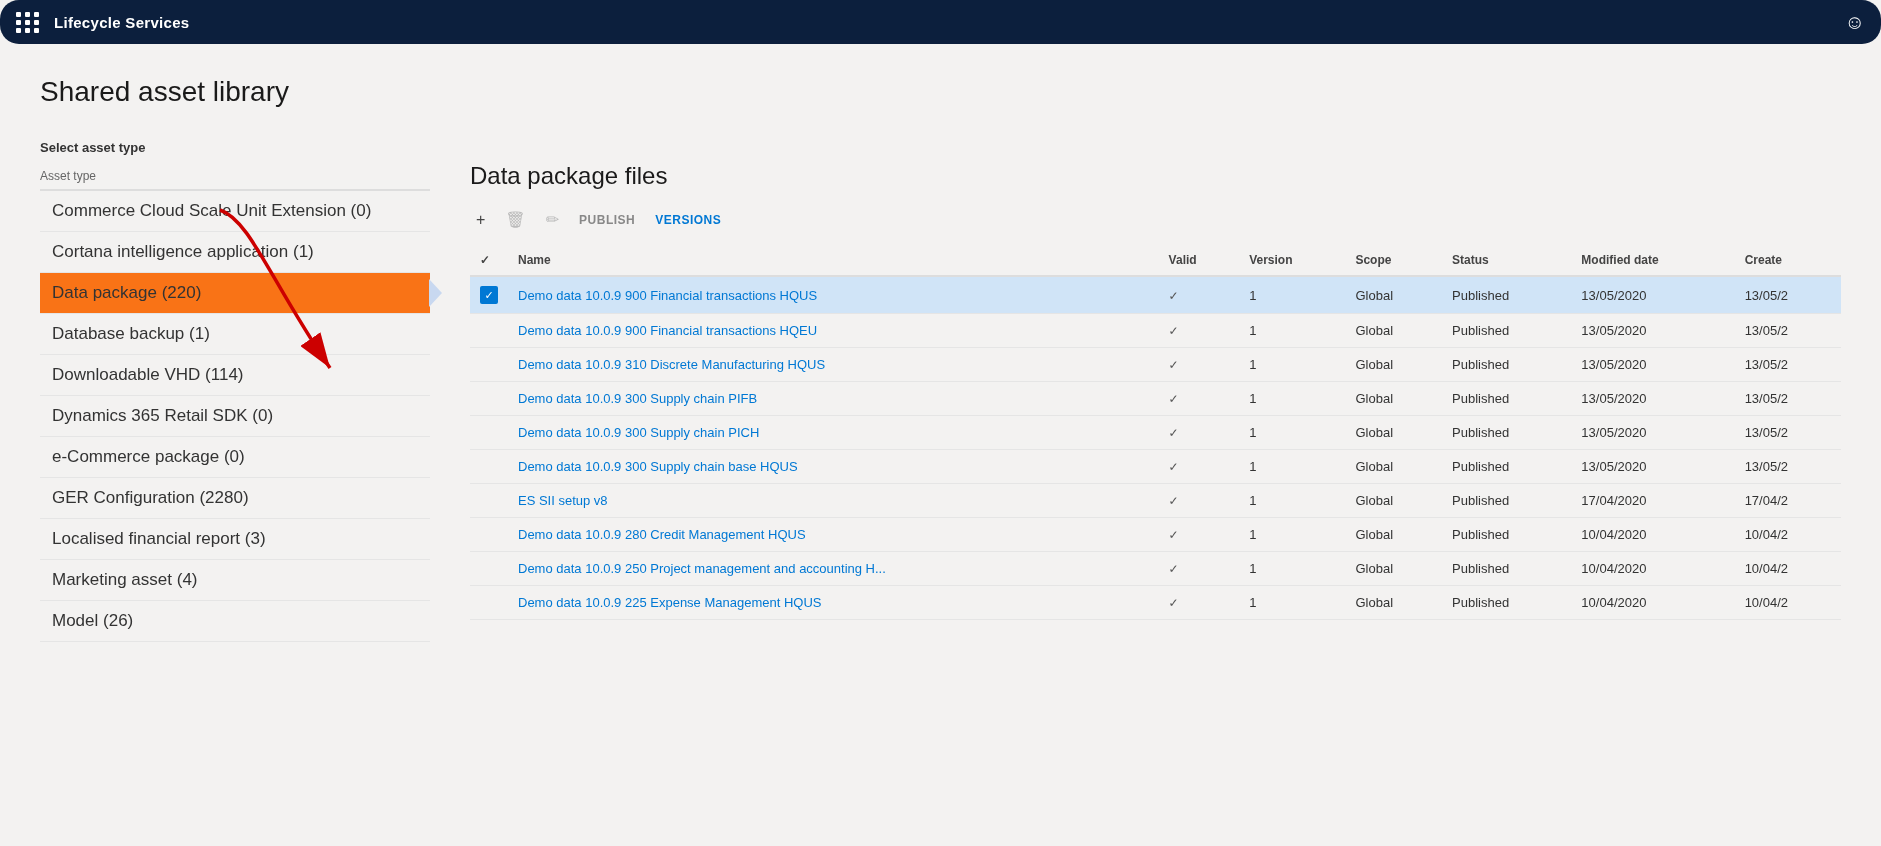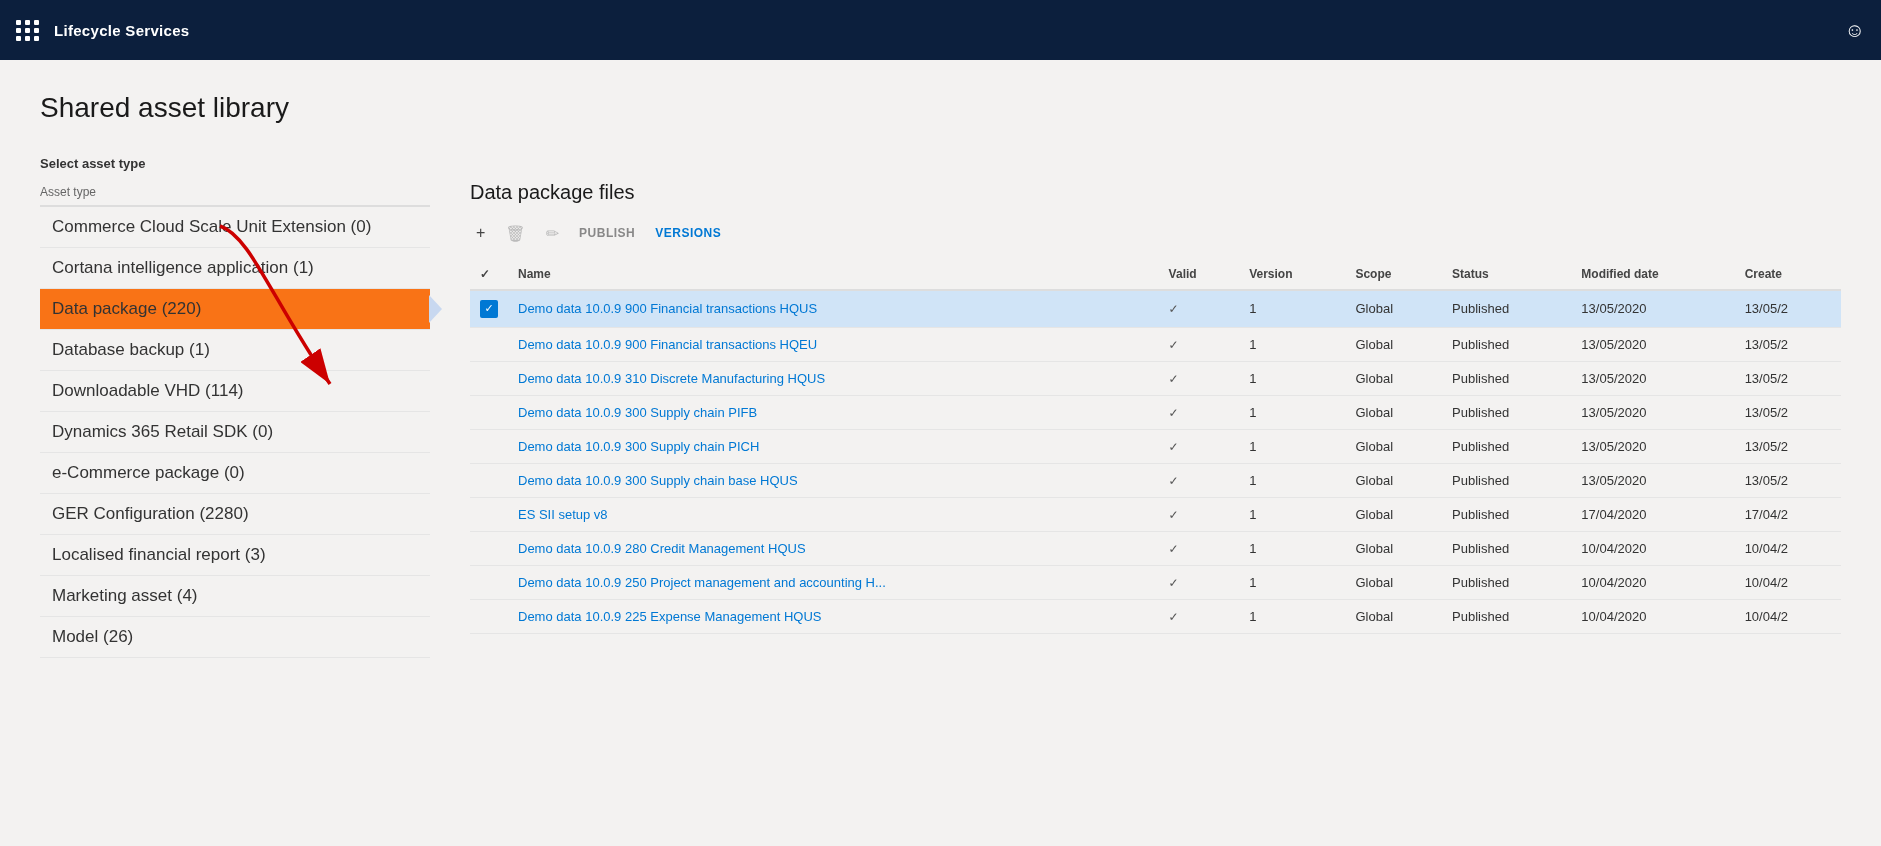--- a/index.html
+++ b/index.html
@@ -1,25 +1,26 @@
 <!DOCTYPE html>
 <html><head>
   <meta charset="utf-8">
   <style>
     * { box-sizing: border-box; margin: 0; padding: 0; }
     body { font-family: 'Segoe UI', Arial, sans-serif; background: #f3f2f1; min-height: 846px; }
 
     
     .topbar {
       background: #0c1f3d;
-      height: 60px;
+      height: 44px;
       display: flex;
       align-items: center;
       padding: 0 16px;
       color: white;
+      border-radius: 19px;
     }
     .topbar-dots {
       display: grid;
       grid-template-columns: repeat(3, 6px);
       gap: 3px;
       margin-right: 14px;
     }
     .dot {
       width: 5px;
       height: 5px;
@@ -113,21 +114,21 @@
       z-index: 2;
     }
 
     
     .right-panel {
       flex: 1;
       padding-left: 40px;
     }
 
     .panel-title {
-      font-size: 20px;
+      font-size: 24px;
       font-weight: 400;
       color: #1a1a1a;
       margin-bottom: 16px;
     }
 
     
     .toolbar {
       display: flex;
       align-items: center;
       gap: 8px;

